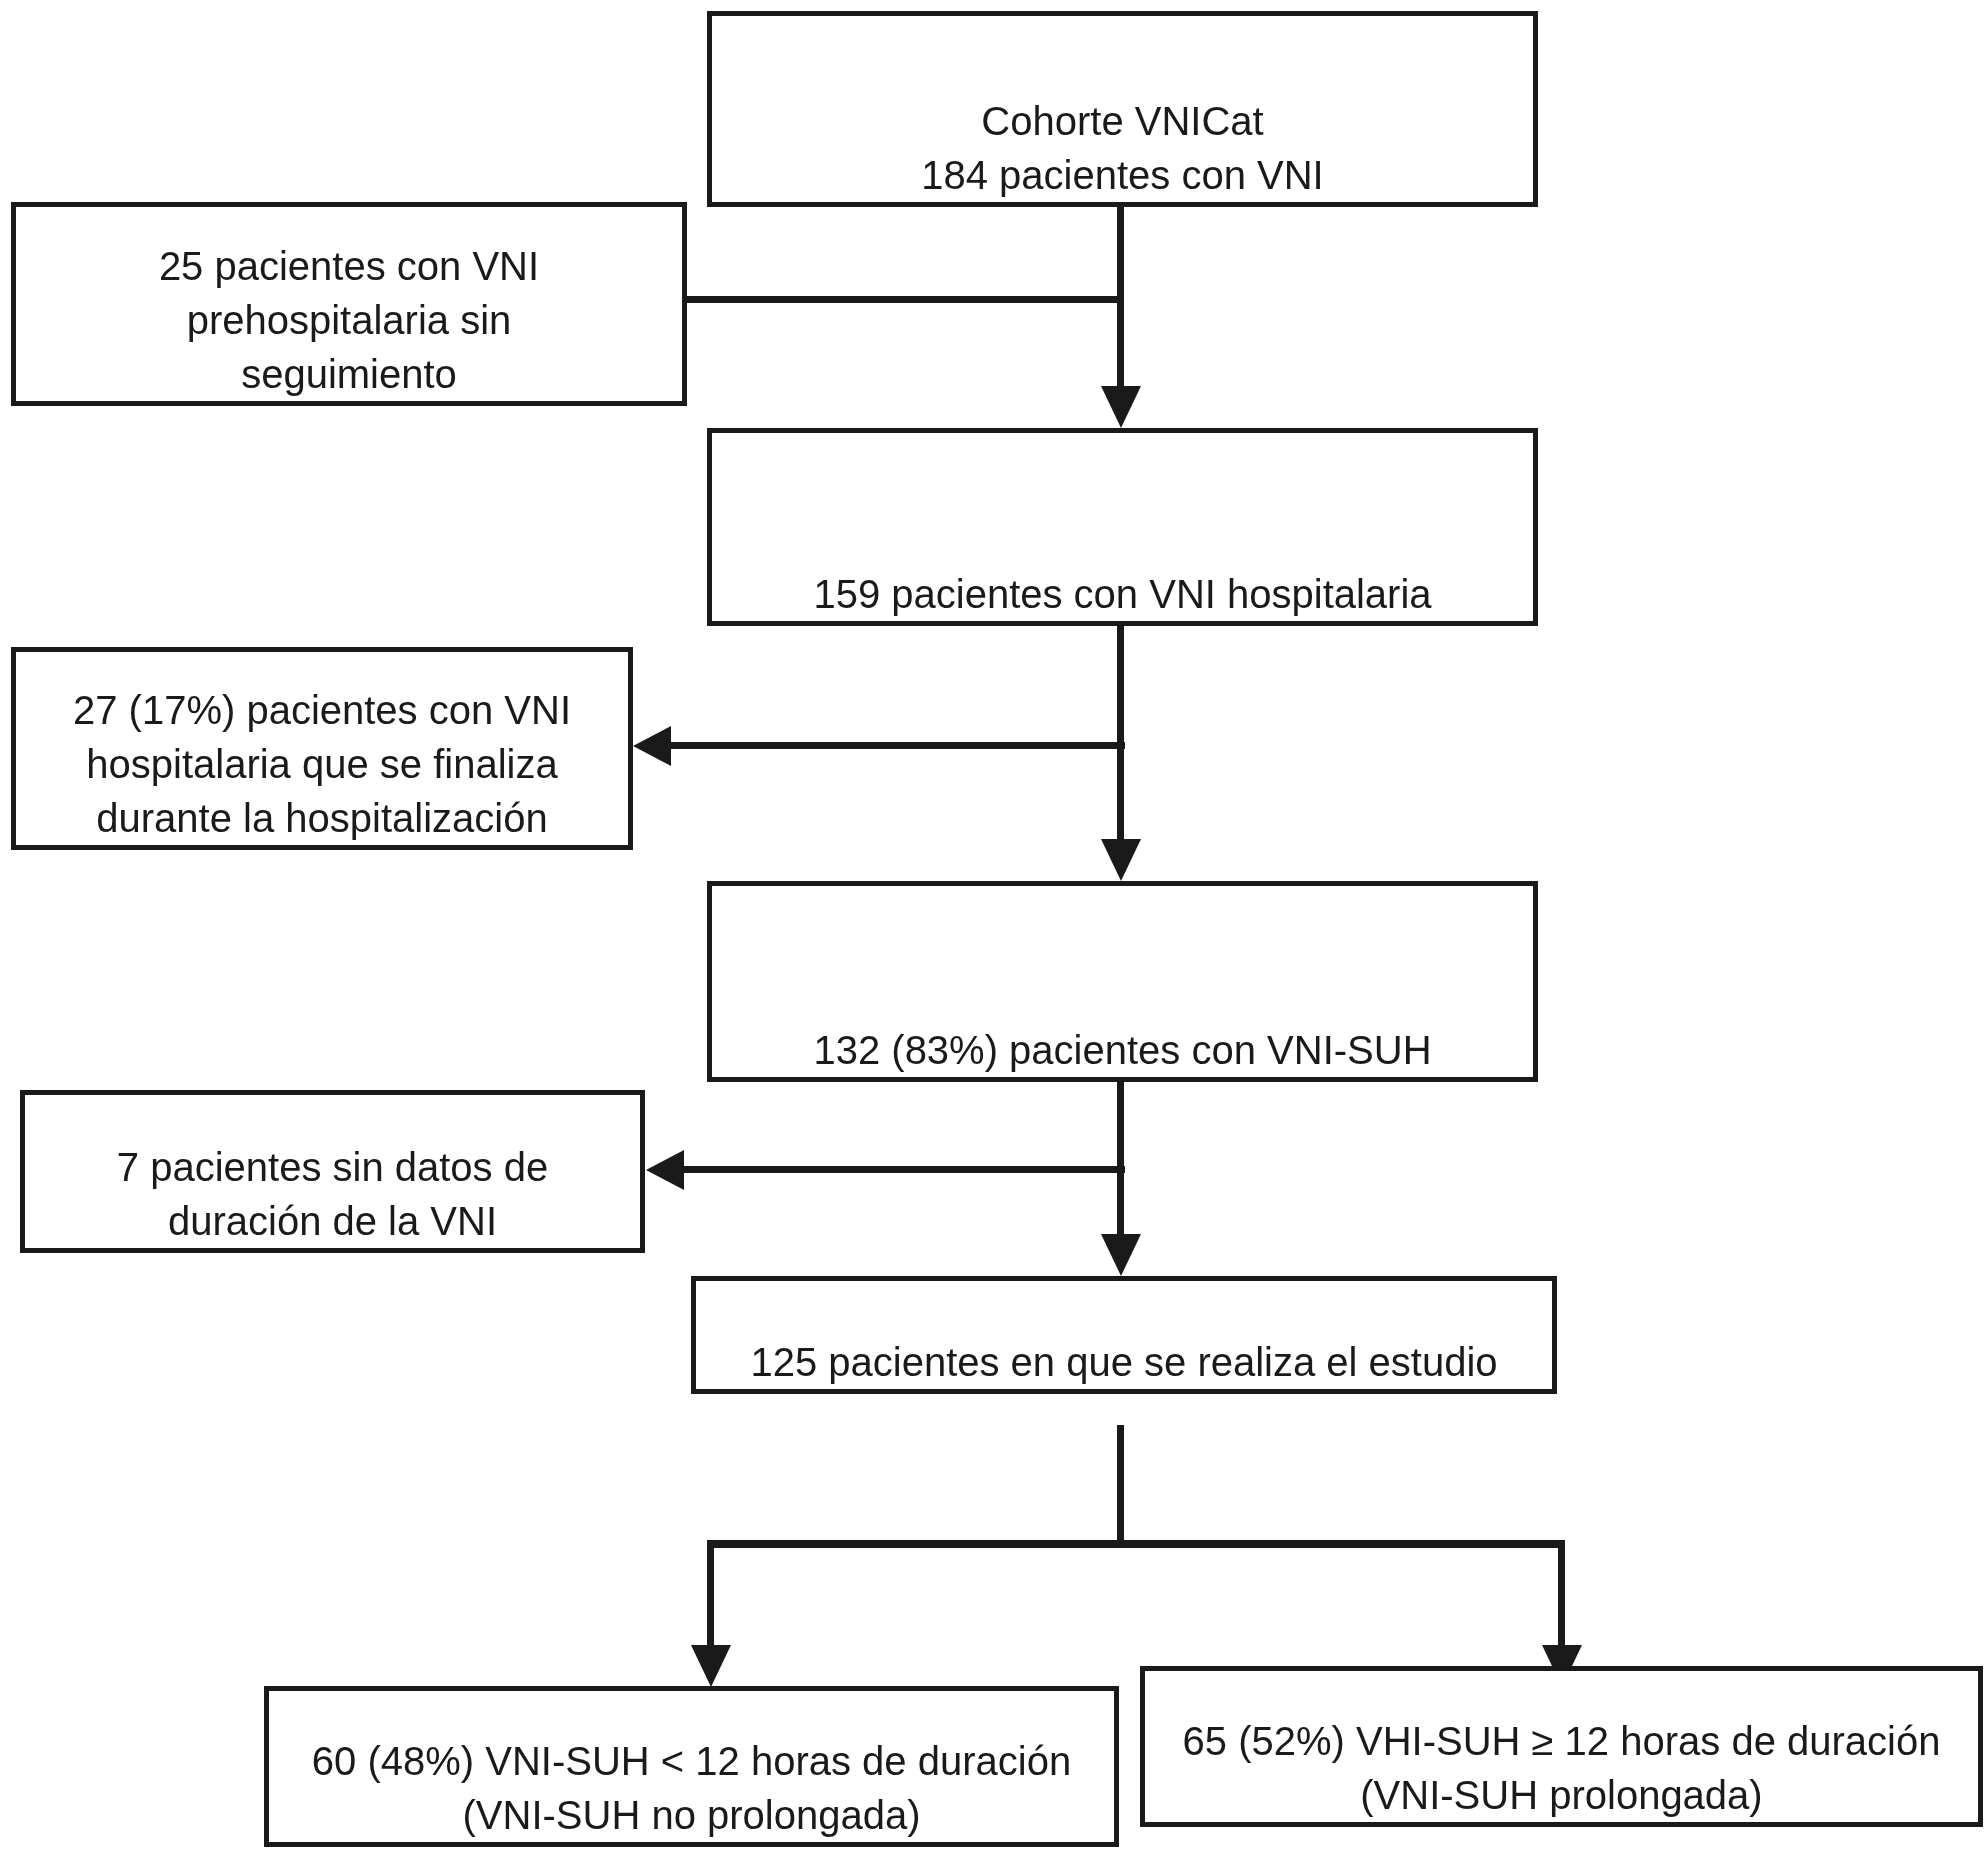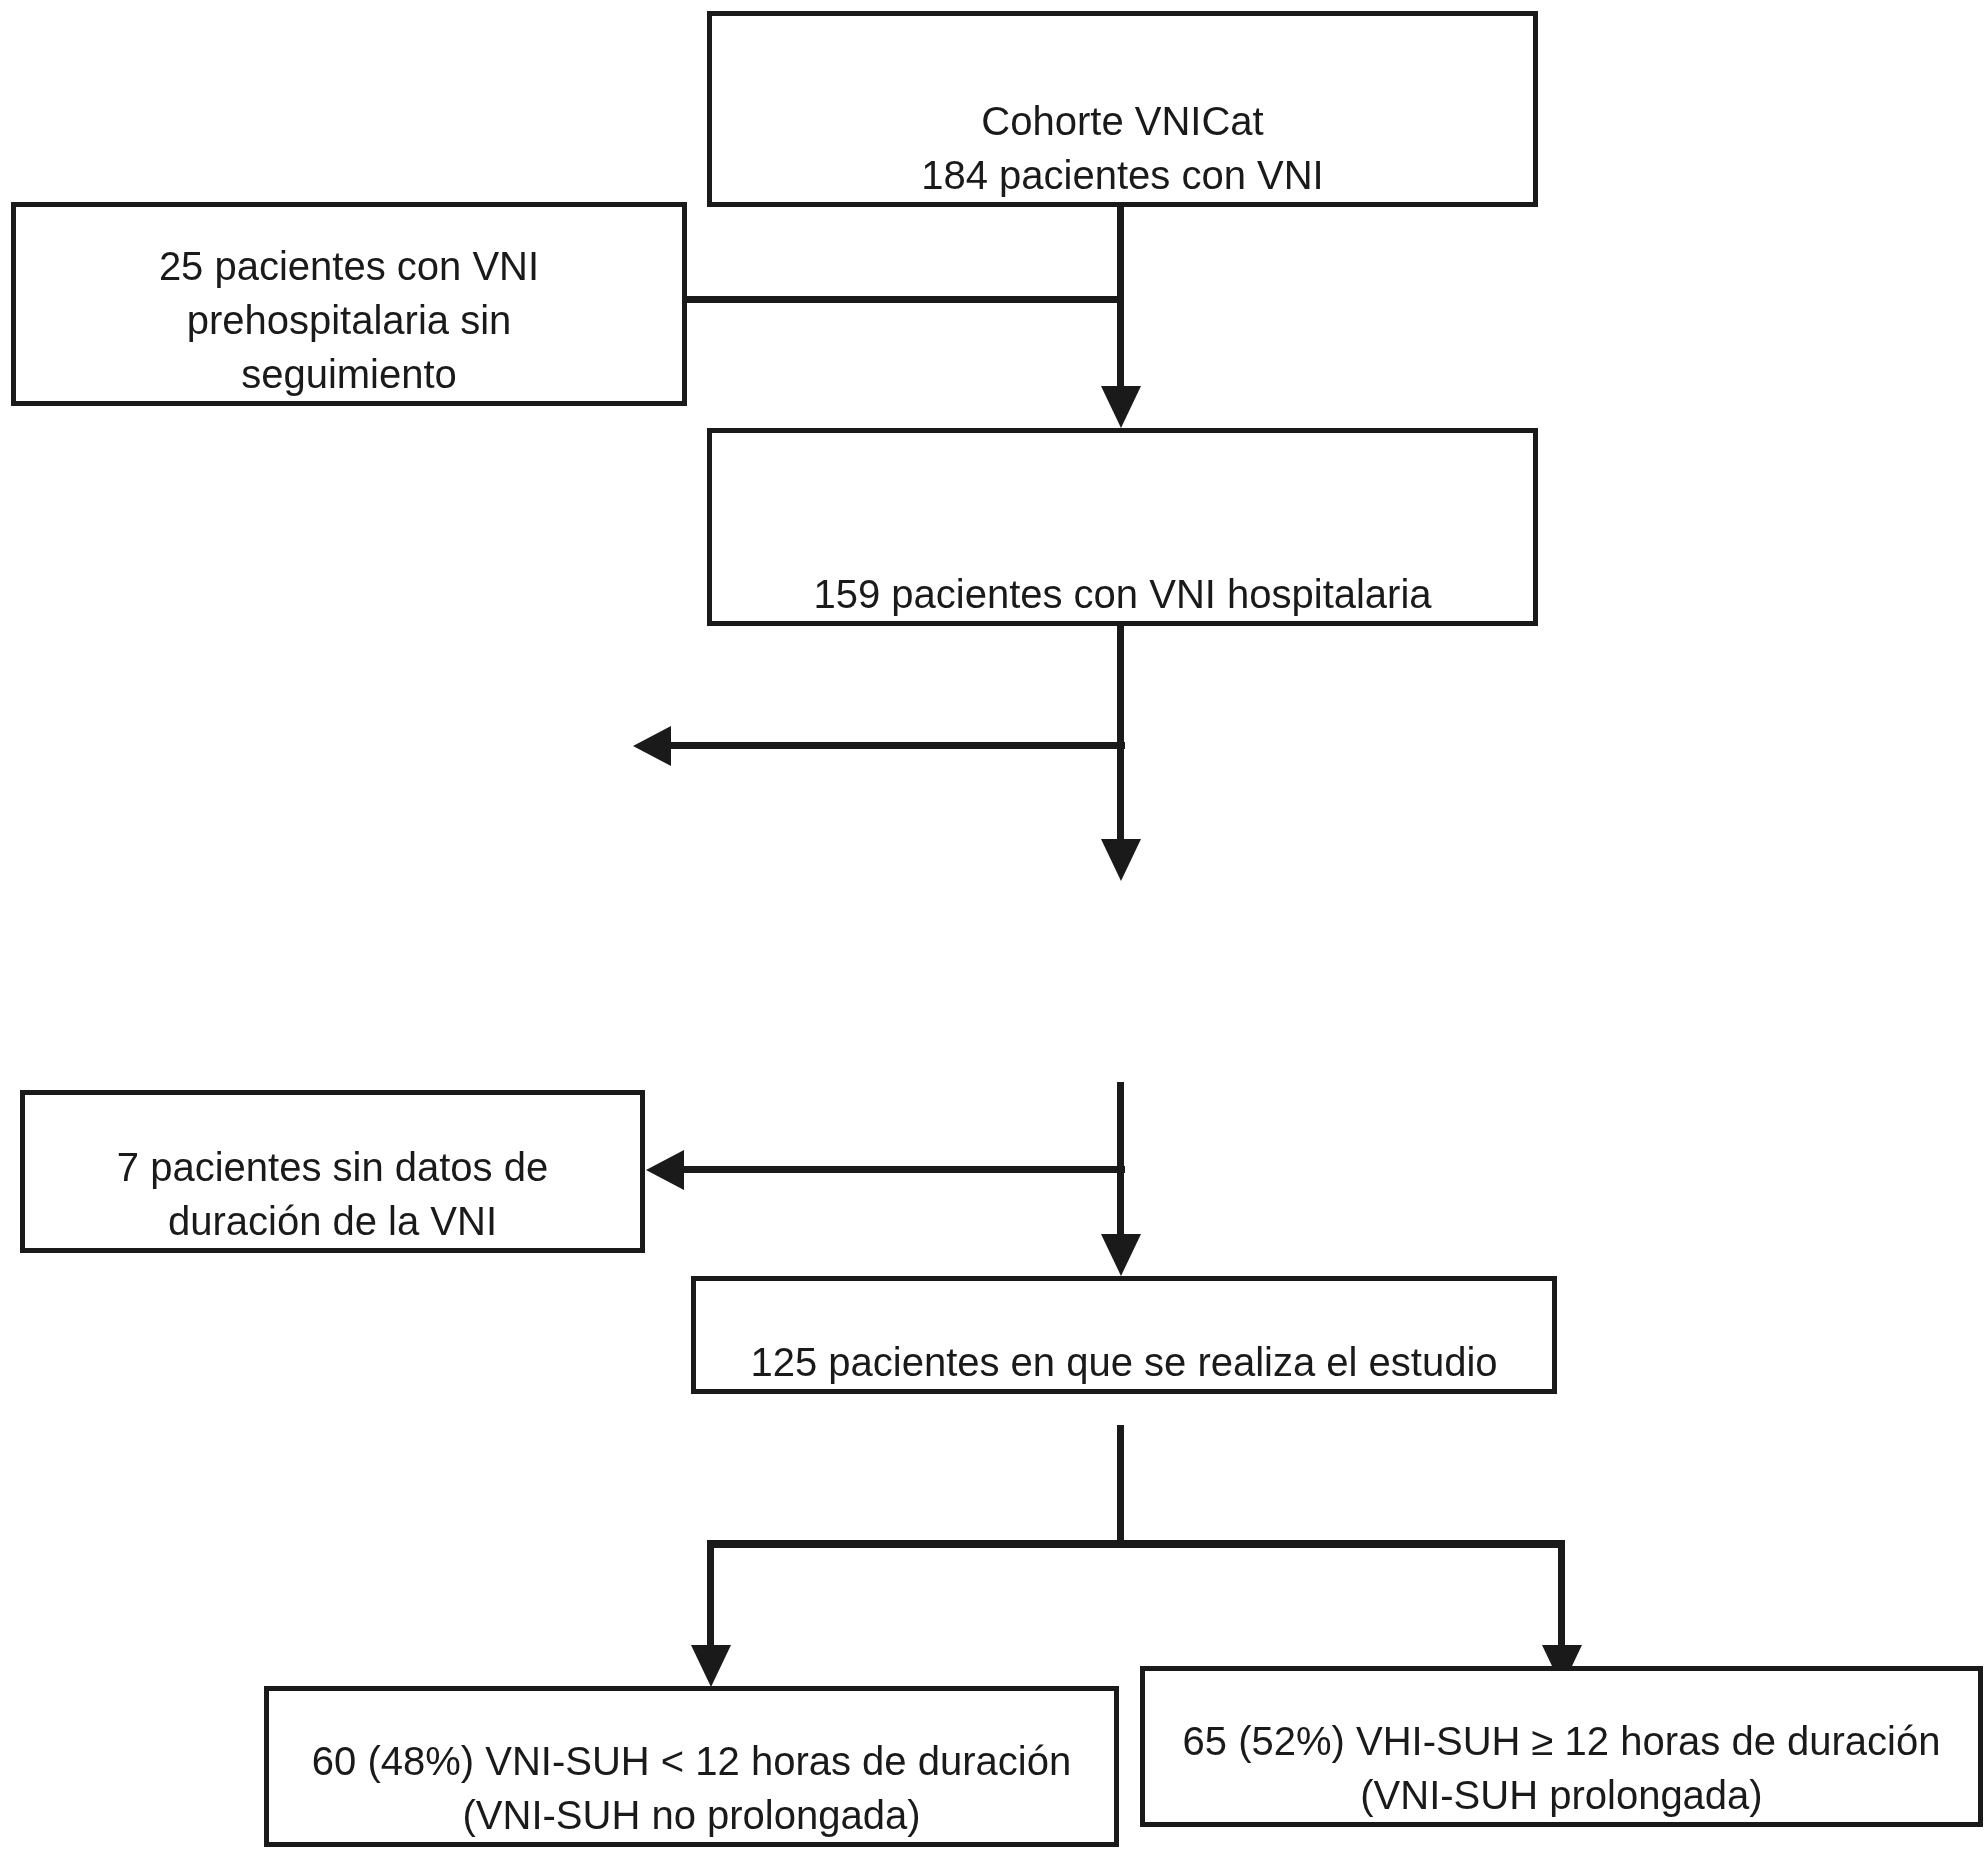--- a/index.html
+++ b/index.html
@@ -82,21 +82,29 @@
   <div class="box" style="left:11px;top:202px;width:676px;height:204px;">
     <span>25 pacientes con VNI</span>
     <span>prehospitalaria sin</span>
     <span>seguimiento</span>
   </div>
 
   <div class="box" style="left:707px;top:428px;width:831px;height:198px;">
     <span>159 pacientes con VNI hospitalaria</span>
   </div>
 
+  <div class="box" style="left:11px;top:647px;width:622px;height:203px;">
+    <span>27 (17%) pacientes con VNI</span>
+    <span>hospitalaria que se finaliza</span>
+    <span>durante la hospitalización</span>
+  </div>
 
+  <div class="box" style="left:707px;top:881px;width:831px;height:201px;">
+    <span>132 (83%) pacientes con VNI-SUH</span>
+  </div>
 
   <div class="box" style="left:20px;top:1090px;width:625px;height:163px;">
     <span>7 pacientes sin datos de</span>
     <span>duración de la VNI</span>
   </div>
 
   <div class="box" style="left:691px;top:1276px;width:866px;height:118px;">
     <span>125 pacientes en que se realiza el estudio</span>
   </div>
 

